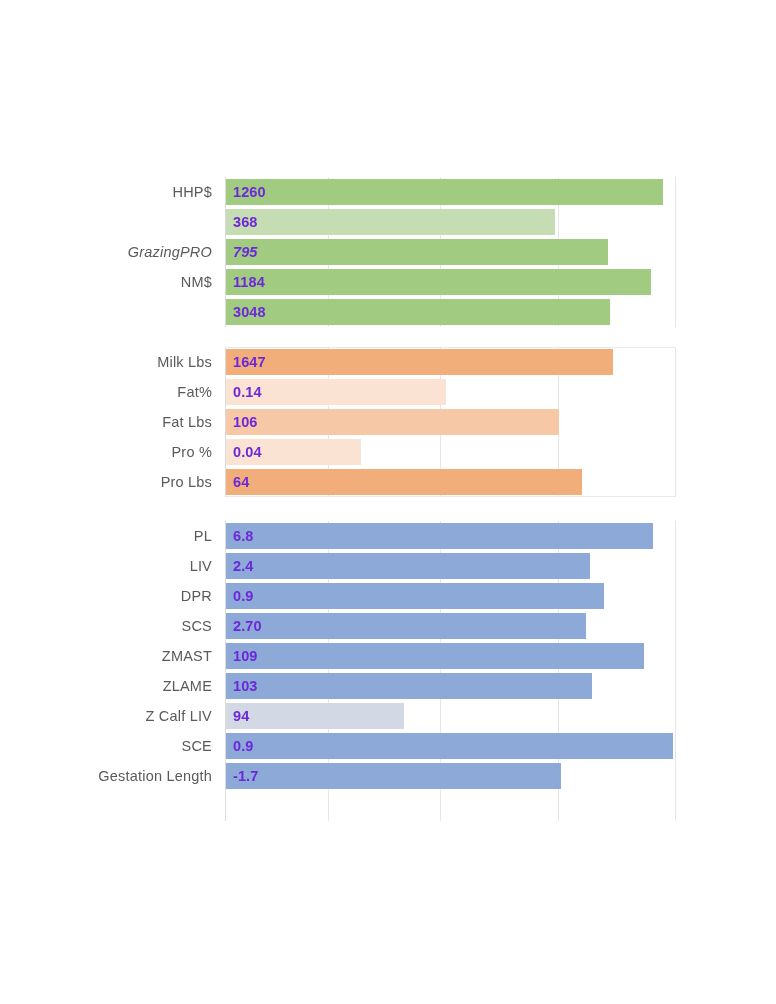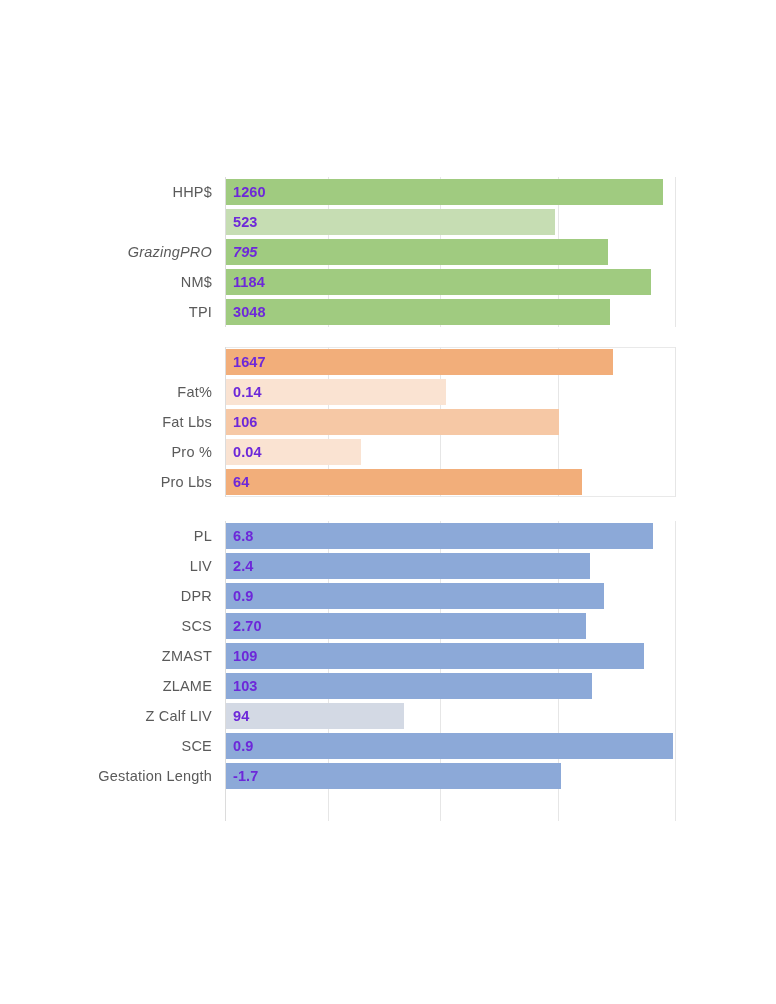--- a/index.html
+++ b/index.html
@@ -109,48 +109,48 @@
         <div class="gridline" style="left: 558px;"></div>
         <div class="gridline" style="left: 675px;"></div>
       </div>
       <div class="row" style="top: 0px;">
         <div class="row-label">HHP$</div>
         <div class="bar" style="width: 437px; background: rgb(160, 203, 128);"></div>
         <div class="bar-value">1260</div>
       </div>
       <div class="row" style="top: 30px;">
         <div class="bar" style="width: 329px; background: rgb(198, 221, 179);"></div>
-        <div class="bar-value">523</div>
+        <div class="bar-value">368</div>
       </div>
       <div class="row" style="top: 60px; font-style: italic;">
         <div class="row-label">GrazingPRO</div>
         <div class="bar" style="width: 382px; background: rgb(160, 203, 128);"></div>
         <div class="bar-value">795</div>
       </div>
       <div class="row" style="top: 90px;">
         <div class="row-label">NM$</div>
         <div class="bar" style="width: 425px; background: rgb(160, 203, 128);"></div>
         <div class="bar-value">1184</div>
       </div>
       <div class="row" style="top: 120px;">
-        <div class="row-label">TPI</div>
         <div class="bar" style="width: 384px; background: rgb(160, 203, 128);"></div>
         <div class="bar-value">3048</div>
       </div>
     </div>
     <div class="group" style="top: 347px; height: 150px;">
       <div class="group-frame" style="width: 451px; height: 150px;"></div>
       <div class="gridlines">
         <div class="gridline axis" style="left: 225px;"></div>
         <div class="gridline" style="left: 328px;"></div>
         <div class="gridline" style="left: 440px;"></div>
         <div class="gridline" style="left: 558px;"></div>
         <div class="gridline" style="left: 675px;"></div>
       </div>
       <div class="row" style="top: 0px;">
+        <div class="row-label">Milk Lbs</div>
         <div class="bar" style="width: 387px; background: rgb(242, 174, 122);"></div>
         <div class="bar-value">1647</div>
       </div>
       <div class="row" style="top: 30px;">
         <div class="row-label">Fat%</div>
         <div class="bar" style="width: 220px; background: rgb(250, 227, 210);"></div>
         <div class="bar-value">0.14</div>
       </div>
       <div class="row" style="top: 60px;">
         <div class="row-label">Fat Lbs</div>

